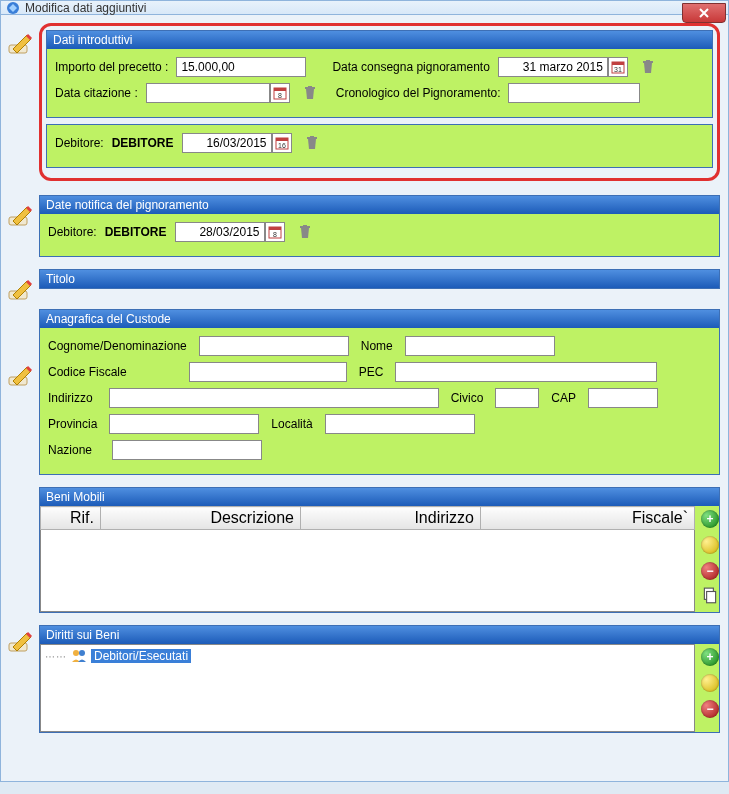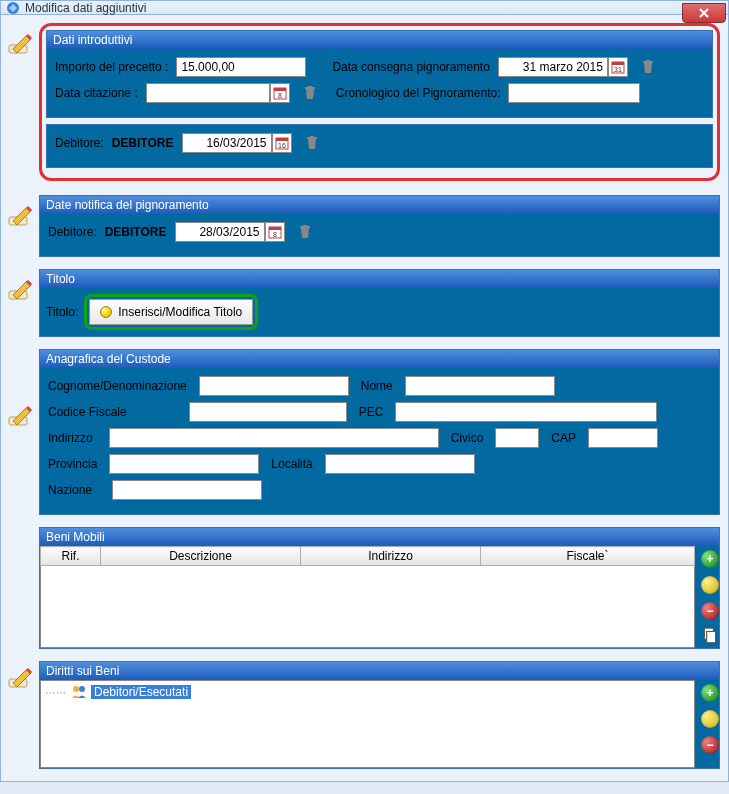--- a/index.html
+++ b/index.html
@@ -51,21 +51,21 @@
     display: flex; align-items: center; justify-content: center;
     cursor: pointer;
   }
   .side-spacer { width: 30px; flex-shrink: 0; }
   .panel-group {
     flex: 1;
     margin-left: 4px;
   }
   .panel {
     border: 1px solid #3d6fb5;
-    background: #0369a1;
+    background: #bef264;
     margin-bottom: 6px;
   }
   .panel-header {
     background: linear-gradient(#4f8fe0, #1c5bb8);
     color: #fff;
     padding: 2px 6px;
     font-size: 12px;
     font-weight: normal;
   }
   .panel-body {
@@ -142,22 +142,22 @@
   .custode-line label { min-width: auto; }
   table.grid {
     width: 100%; border-collapse: collapse;
     background: #fff;
   }
   table.grid th {
     background: linear-gradient(#fdfdfd, #e4e4e4);
     border: 1px solid #b0b0b0;
     font-weight: normal;
     padding: 2px 6px;
-    font-size: 12px;
-    text-align: center;
+    font-size: 16px;
+    text-align: right;
   }
   .grid-wrap { display: flex; }
   .grid-area { flex: 1; height: 100px; border: 1px solid #888; border-top: none; background: #fff; }
   .side-buttons {
     width: 24px;
     display: flex; flex-direction: column; align-items: center;
     gap: 8px; padding: 4px 0 4px 6px;
   }
   .circle-btn {
     width: 18px; height: 18px; border-radius: 50%;
@@ -351,29 +351,20 @@
     <div class="side-icon">
       <svg class="pencil-svg" viewBox="0 0 26 26">
           <rect x="2" y="16" width="18" height="8" rx="2" fill="#f0e8d0" stroke="#c0a060"></rect>
           <path d="M6 20 L20 6 L24 10 L10 24 Z" fill="#f0c040" stroke="#b08000"></path>
           <path d="M20 6 L24 10" stroke="#e04040" stroke-width="3"></path>
         </svg>
     </div>
     <div class="panel-group">
       <div class="panel">
         <div class="panel-header">Titolo</div>
-        <div class="titolo-body">
-          <label>Titolo:</label>
-          <span class="highlight-green">
-            <span class="titolo-btn">
-              <span class="dot-yellow"></span>
-              <span>Inserisci/Modifica Titolo</span>
-            </span>
-          </span>
-        </div>
       </div>
     </div>
   </div>
 
   <div class="row">
     <div class="side-icon" style="margin-top:50px">
       <svg class="pencil-svg" viewBox="0 0 26 26">
           <rect x="2" y="16" width="18" height="8" rx="2" fill="#f0e8d0" stroke="#c0a060"></rect>
           <path d="M6 20 L20 6 L24 10 L10 24 Z" fill="#f0c040" stroke="#b08000"></path>
           <path d="M20 6 L24 10" stroke="#e04040" stroke-width="3"></path>

